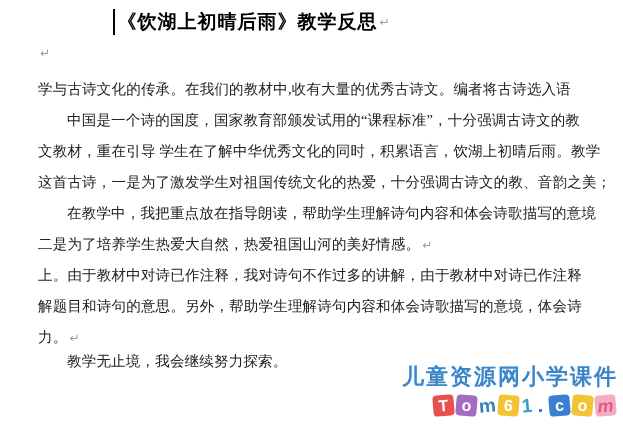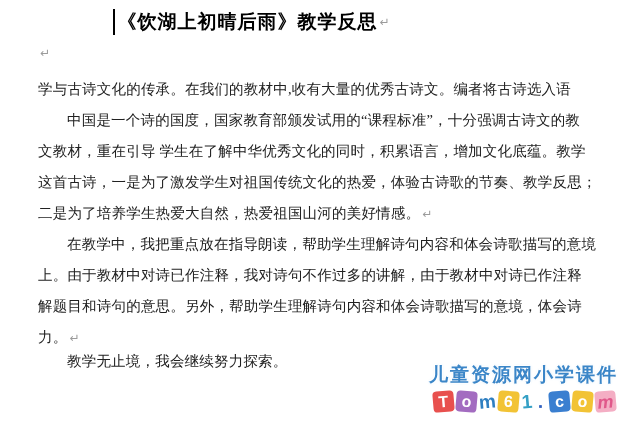--- a/index.html
+++ b/index.html
@@ -41,21 +41,21 @@
     font-size:14.5px;color:#212121;
     white-space:pre;letter-spacing:0.2px;
   }
   .line.indent{padding-left:29px;}
   .line.clipped{margin-top:-7px;}
 
   
   .watermark{position:absolute;right:5px;top:362px;text-align:right;}
   .site-name{
     font-family:"Liberation Sans","DejaVu Sans",sans-serif;
-    font-weight:700;font-size:19px;letter-spacing:2px;
+    font-weight:700;font-size:22px;letter-spacing:2px;
     color:#3b86c8;white-space:pre;
     text-shadow:1px 1px 0 #fff,-1px -1px 0 #ffffff,0 0 3px #cfe6f7;
   }
   .site-logo{
     display:flex;gap:2px;justify-content:flex-end;align-items:center;
     margin-top:3px;margin-right:2px;
     font-family:"Liberation Sans","DejaVu Sans",sans-serif;font-weight:700;
   }
   .site-logo .tile{
     display:inline-flex;width:21px;height:21px;
@@ -78,24 +78,24 @@
     <span class="pilcrow">↵</span>
   </div>
 
   <div class="empty-line">
     <span class="pilcrow">↵</span>
   </div>
 
   <div class="body-text">
     <div class="line"><span>学与古诗文化的传承。在我们的教材中,收有大量的优秀古诗文。编者将古诗选入语</span></div>
     <div class="line indent"><span>中国是一个诗的国度，国家教育部颁发试用的“课程标准”，十分强调古诗文的教</span></div>
-    <div class="line"><span>文教材，重在引导 学生在了解中华优秀文化的同时，积累语言，增加文化底蕴。教学</span></div>
-    <div class="line"><span>这首古诗，一是为了激发学生对祖国传统文化的热爱，体验古诗歌的节奏、教学反思；</span></div>
+    <div class="line"><span>文教材，重在引导 学生在了解中华优秀文化的同时，积累语言，饮湖上初晴后雨。教学</span></div>
+    <div class="line"><span>这首古诗，一是为了激发学生对祖国传统文化的热爱，十分强调古诗文的教、音韵之美；</span></div>
+    <div class="line indent"><span>在教学中，我把重点放在指导朗读，帮助学生理解诗句内容和体会诗歌描写的意境</span></div>
     <div class="line"><span>二是为了培养学生热爱大自然，热爱祖国山河的美好情感。</span><span class="pilcrow">↵</span></div>
-    <div class="line indent"><span>在教学中，我把重点放在指导朗读，帮助学生理解诗句内容和体会诗歌描写的意境</span></div>
     <div class="line"><span>上。由于教材中对诗已作注释，我对诗句不作过多的讲解，由于教材中对诗已作注释</span></div>
     <div class="line"><span>解题目和诗句的意思。另外，帮助学生理解诗句内容和体会诗歌描写的意境，体会诗</span></div>
     <div class="line"><span>力。</span><span class="pilcrow">↵</span></div>
     <div class="line indent clipped"><span>教学无止境，我会继续努力探索。</span></div>
   </div>
 
   <div class="watermark">
     <div class="site-name">儿童资源网小学课件</div>
     <div class="site-logo">
         <span class="tile" style="color: rgb(255, 255, 255); background: rgb(232, 80, 78);">T</span>

